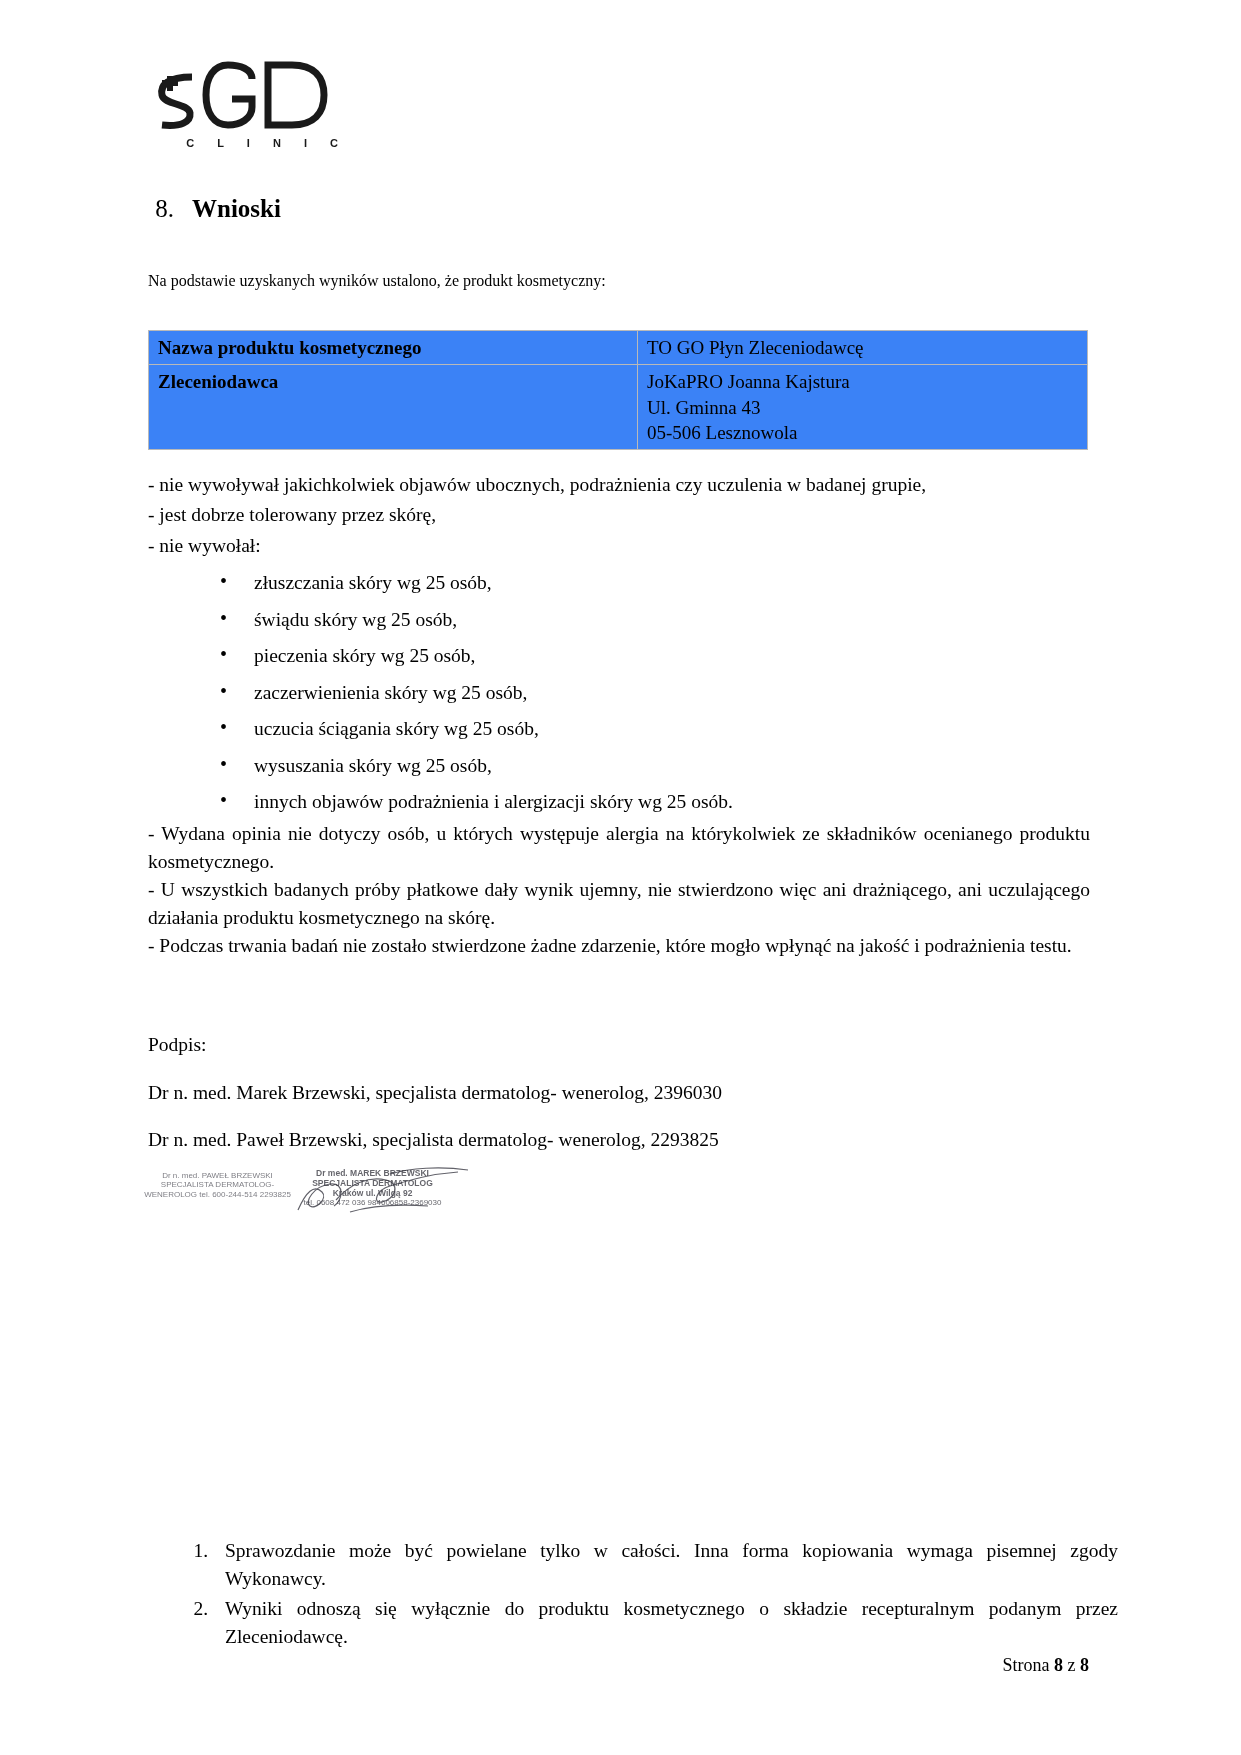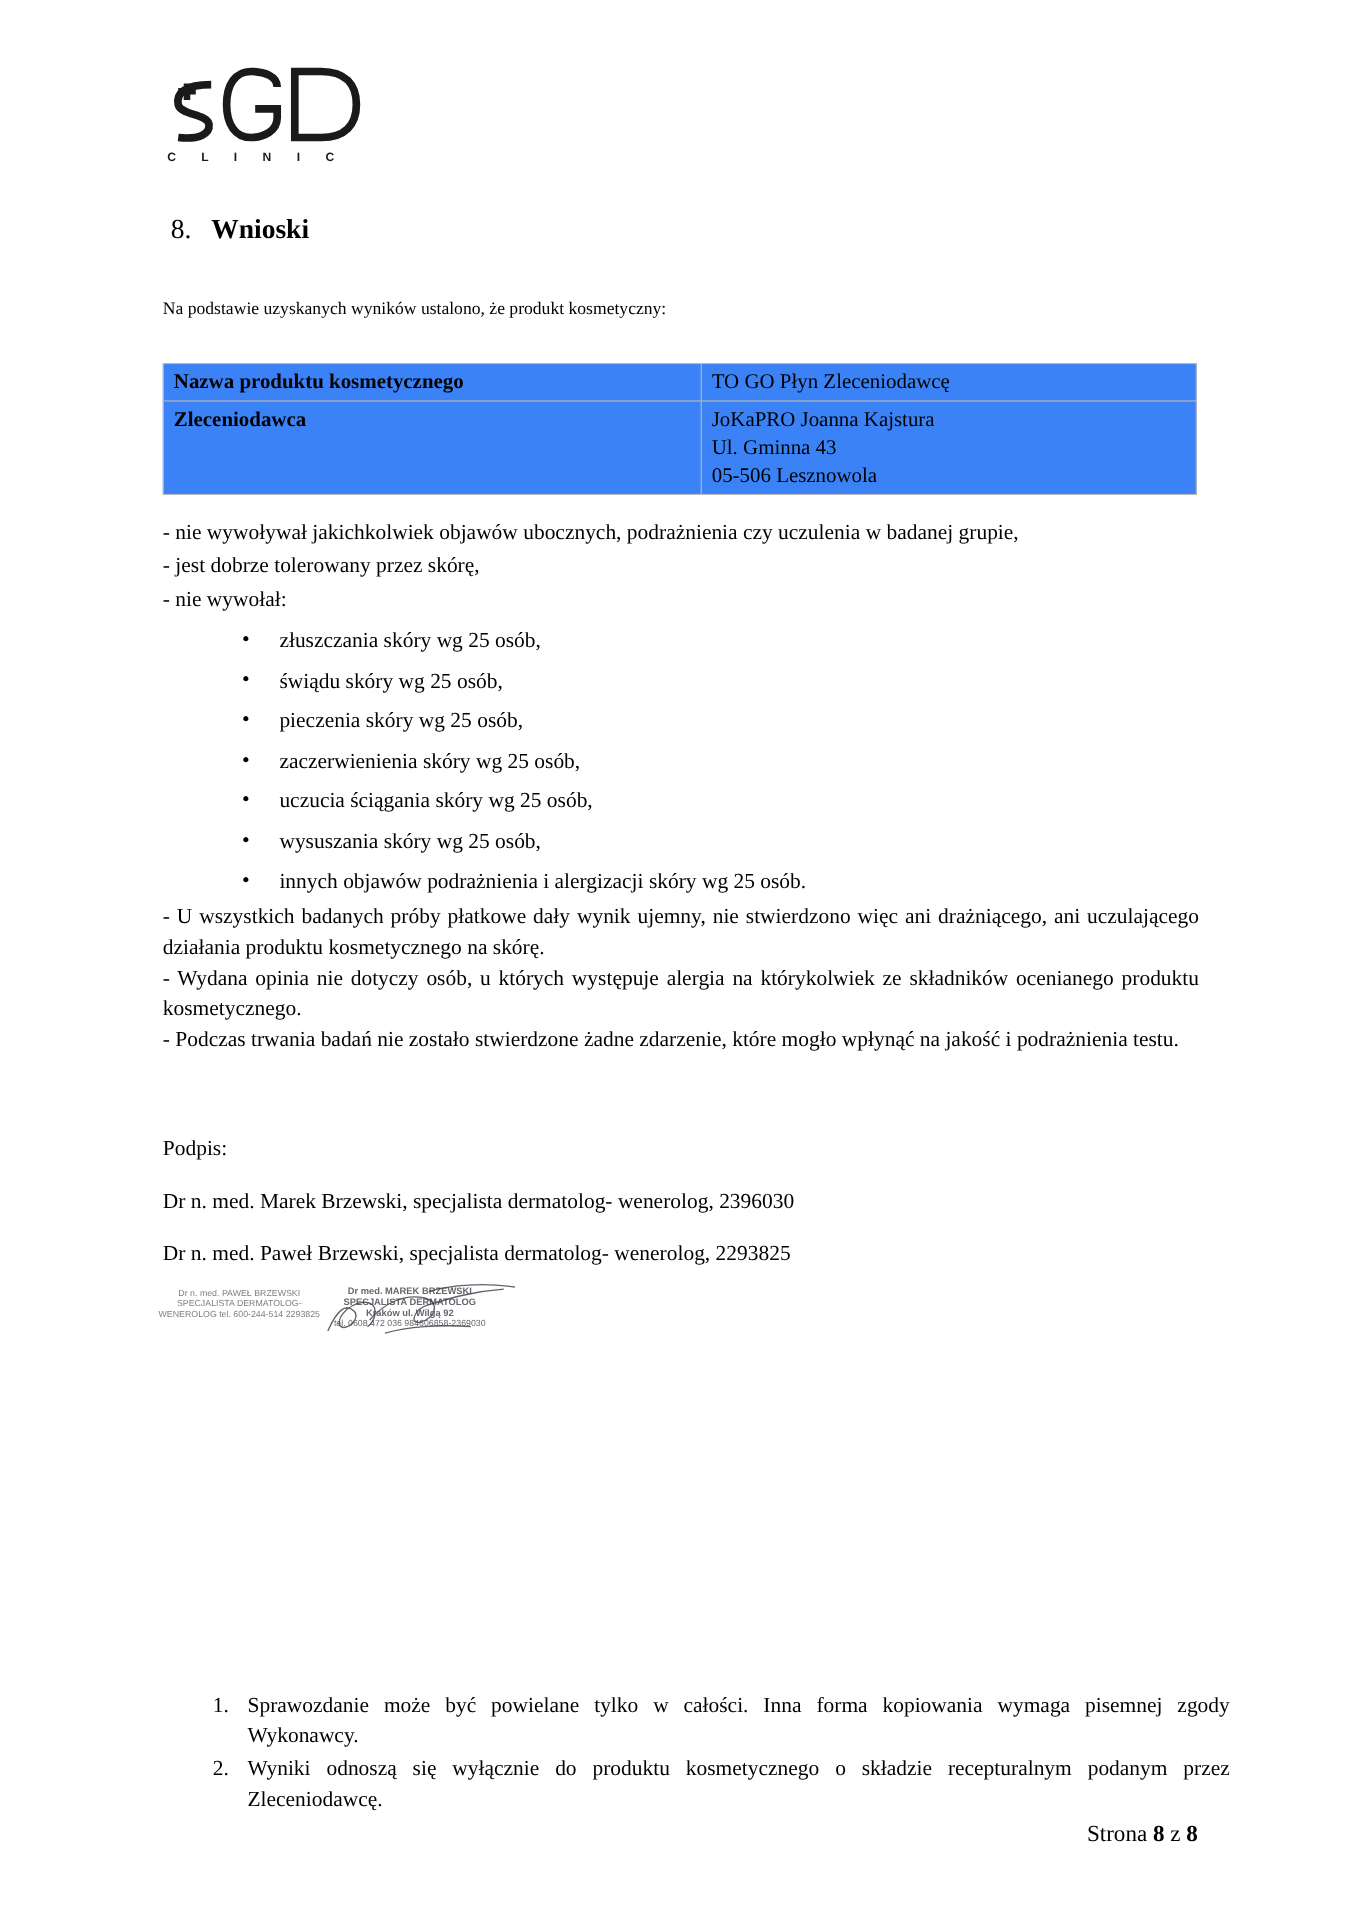--- a/index.html
+++ b/index.html
@@ -24,20 +24,21 @@
     padding: 0;
   }
 
   
   .logo-block {
     position: absolute;
     left: 148px;
     top: 55px;
     width: 200px;
     height: 105px;
+    text-align: right;
   }
   .logo-svg { display: block; }
   .logo-clinic {
     font-family: "Liberation Sans", sans-serif;
     font-size: 11px;
     letter-spacing: 10px;
     color: #1a1a1a;
     margin-top: 2px;
     margin-left: 4px;
     font-weight: 700;
@@ -181,21 +182,21 @@
     line-height: 1.42;
     text-align: justify;
   }
   ol.footnotes li { margin-bottom: 3px; padding-left: 12px; }
 
   
   .page-number {
     position: absolute;
     right: 152px;
     top: 1655px;
-    font-size: 21px;
+    font-size: 18px;
   }
   .page-number b { font-weight: 700; }
 </style>
 </head>
 <body>
 
 <div class="page">
 
   <div class="logo-block">
     <svg class="logo-svg" width="200" height="80" viewBox="0 0 200 80">
@@ -249,22 +250,22 @@
     <li>złuszczania skóry wg 25 osób,</li>
     <li>świądu skóry wg 25 osób,</li>
     <li>pieczenia skóry wg 25 osób,</li>
     <li>zaczerwienienia skóry wg 25 osób,</li>
     <li>uczucia ściągania skóry wg 25 osób,</li>
     <li>wysuszania skóry wg 25 osób,</li>
     <li>innych objawów podrażnienia i alergizacji skóry wg 25 osób.</li>
   </ul>
 
   <div class="para-block">
+    <p>- Wydana opinia nie dotyczy osób, u których występuje alergia na którykolwiek ze składników ocenianego produktu kosmetycznego.</p>
     <p>- U wszystkich badanych próby płatkowe dały wynik ujemny, nie stwierdzono więc ani drażniącego, ani uczulającego działania produktu kosmetycznego na skórę.</p>
-    <p>- Wydana opinia nie dotyczy osób, u których występuje alergia na którykolwiek ze składników ocenianego produktu kosmetycznego.</p>
     <p>- Podczas trwania badań nie zostało stwierdzone żadne zdarzenie, które mogło wpłynąć na jakość i podrażnienia testu.</p>
   </div>
 
   <div class="sig-block">
     <div class="sig-line">Podpis:</div>
     <div class="sig-line">Dr n. med. Marek Brzewski, specjalista dermatolog- wenerolog, 2396030</div>
     <div class="sig-line">Dr n. med. Paweł Brzewski, specjalista dermatolog- wenerolog, 2293825</div>
   </div>
 
   <div class="stamps">

